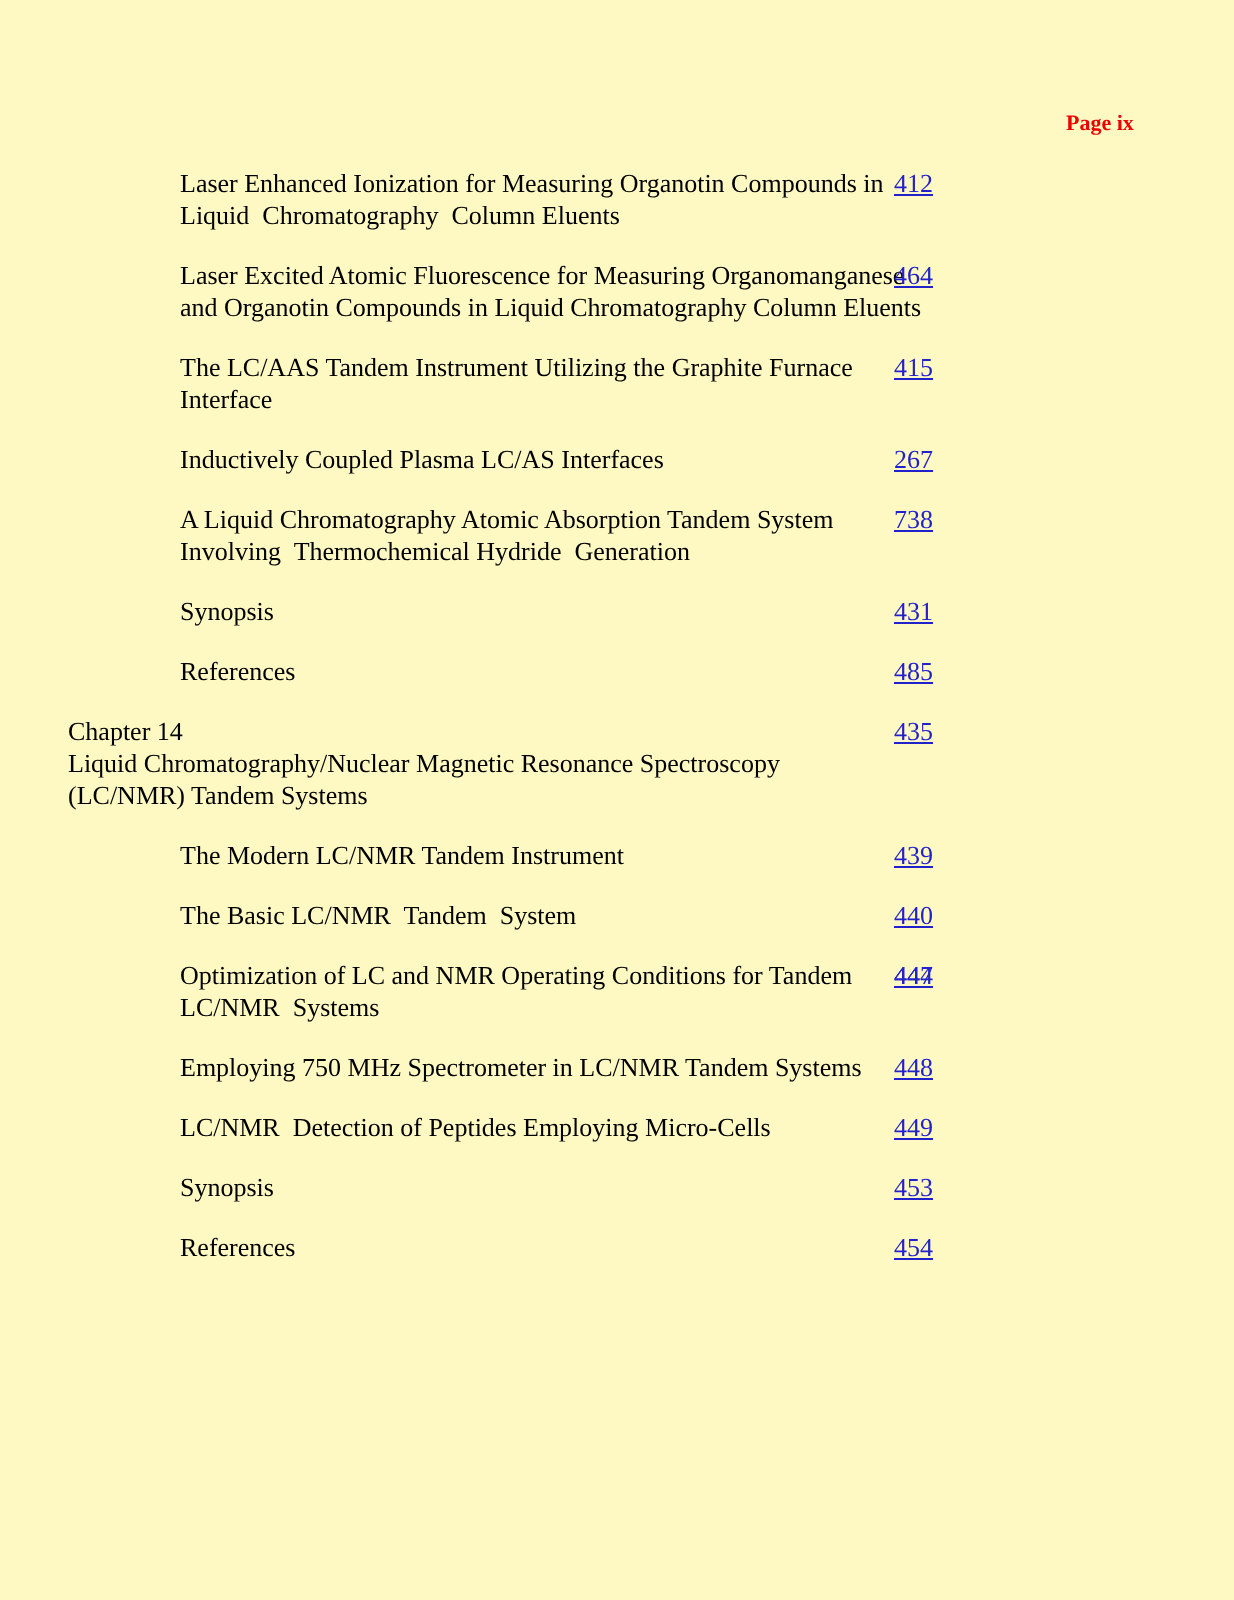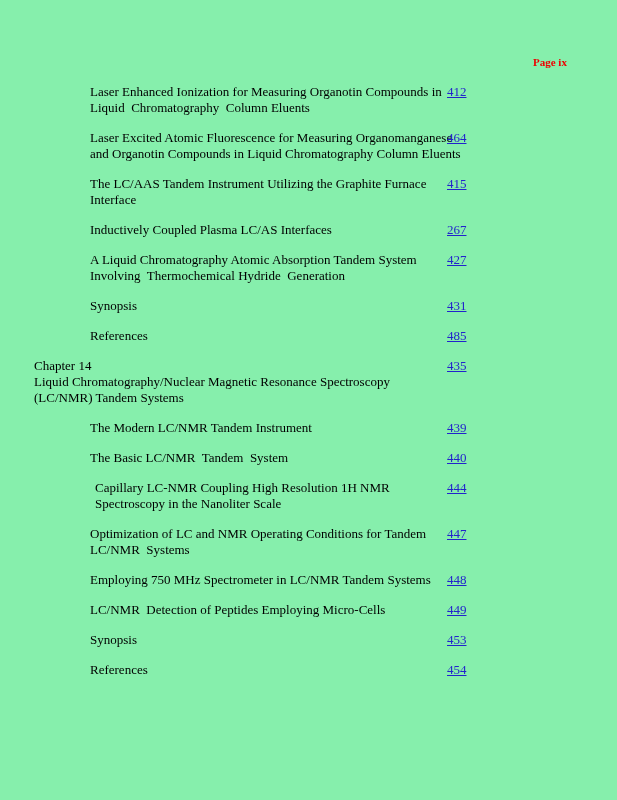--- a/index.html
+++ b/index.html
@@ -4,21 +4,21 @@
 <style>
   html, body {
     margin: 0;
     padding: 0;
     background: #ffffff;
   }
   .page {
     position: relative;
     width: 617px;
     height: 800px;
-    background: #86efac;
+    background: #fef9c3;
     font-family: "Liberation Serif", "DejaVu Serif", serif;
     font-size: 13px;
     line-height: 16px;
     color: #000000;
     overflow: hidden;
   }
   .page-label {
     position: absolute;
     top: 56px;
     left: 533px;
@@ -78,21 +78,21 @@
 Interface</div>
     <a class="toc-page">415</a>
   </div>
       <div class="toc-row">
     <div class="toc-text lvl1">Inductively Coupled Plasma LC/AS Interfaces</div>
     <a class="toc-page">267</a>
   </div>
       <div class="toc-row">
     <div class="toc-text lvl1">A Liquid Chromatography Atomic Absorption Tandem System
 Involving  Thermochemical Hydride  Generation</div>
-    <a class="toc-page">427</a>
+    <a class="toc-page">738</a>
   </div>
       <div class="toc-row">
     <div class="toc-text lvl1">Synopsis</div>
     <a class="toc-page">431</a>
   </div>
       <div class="toc-row">
     <div class="toc-text lvl1">References</div>
     <a class="toc-page">485</a>
   </div>
       <div class="toc-row">
@@ -103,22 +103,20 @@
   </div>
       <div class="toc-row">
     <div class="toc-text lvl1">The Modern LC/NMR Tandem Instrument</div>
     <a class="toc-page">439</a>
   </div>
       <div class="toc-row">
     <div class="toc-text lvl1">The Basic LC/NMR  Tandem  System</div>
     <a class="toc-page">440</a>
   </div>
       <div class="toc-row">
-    <div class="toc-text lvl2">Capillary LC-NMR Coupling High Resolution 1H NMR
-Spectroscopy in the Nanoliter Scale</div>
     <a class="toc-page">444</a>
   </div>
       <div class="toc-row">
     <div class="toc-text lvl1">Optimization of LC and NMR Operating Conditions for Tandem
 LC/NMR  Systems</div>
     <a class="toc-page">447</a>
   </div>
       <div class="toc-row">
     <div class="toc-text lvl1">Employing 750 MHz Spectrometer in LC/NMR Tandem Systems</div>
     <a class="toc-page">448</a>

